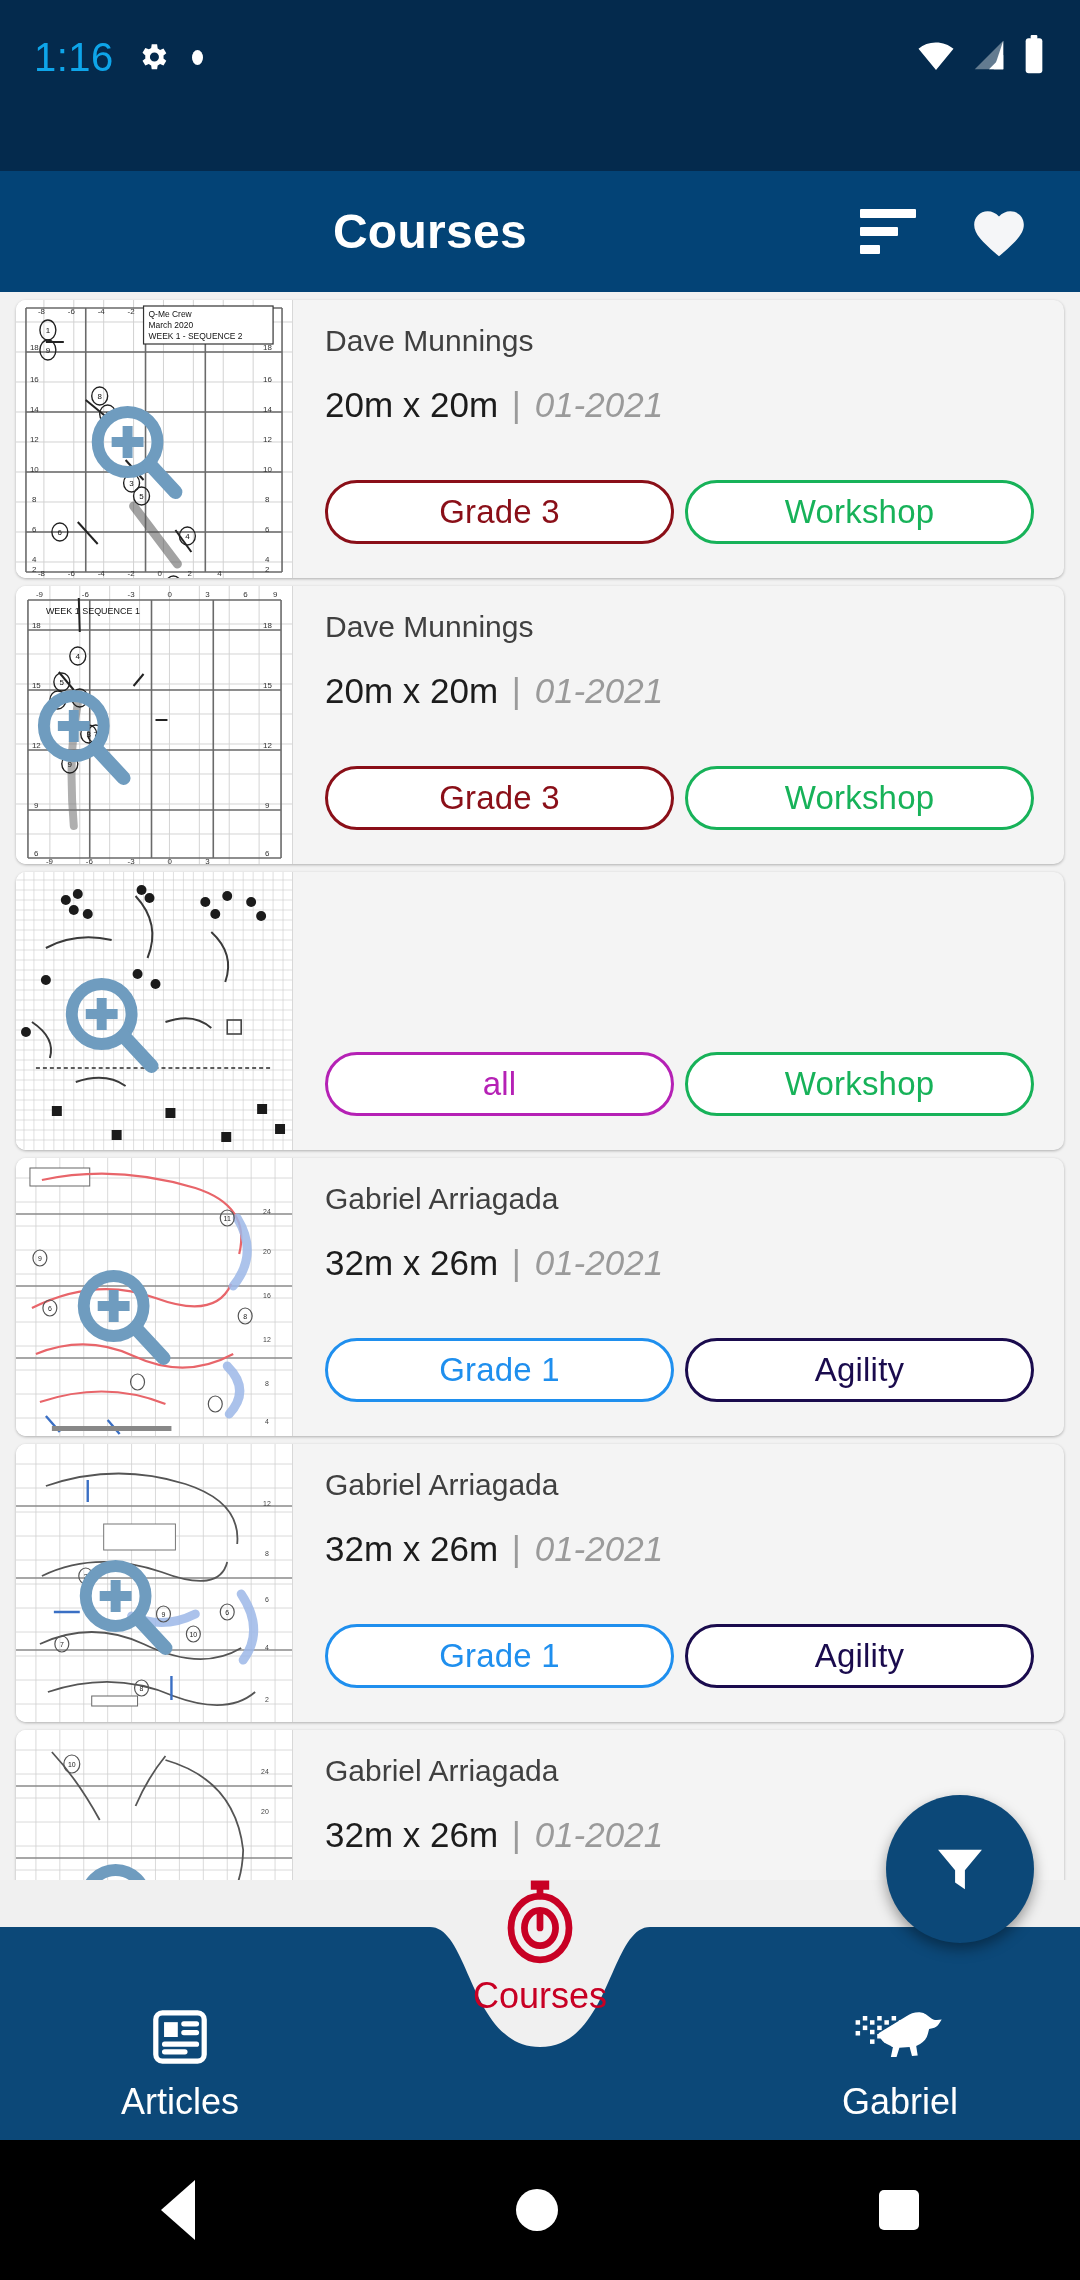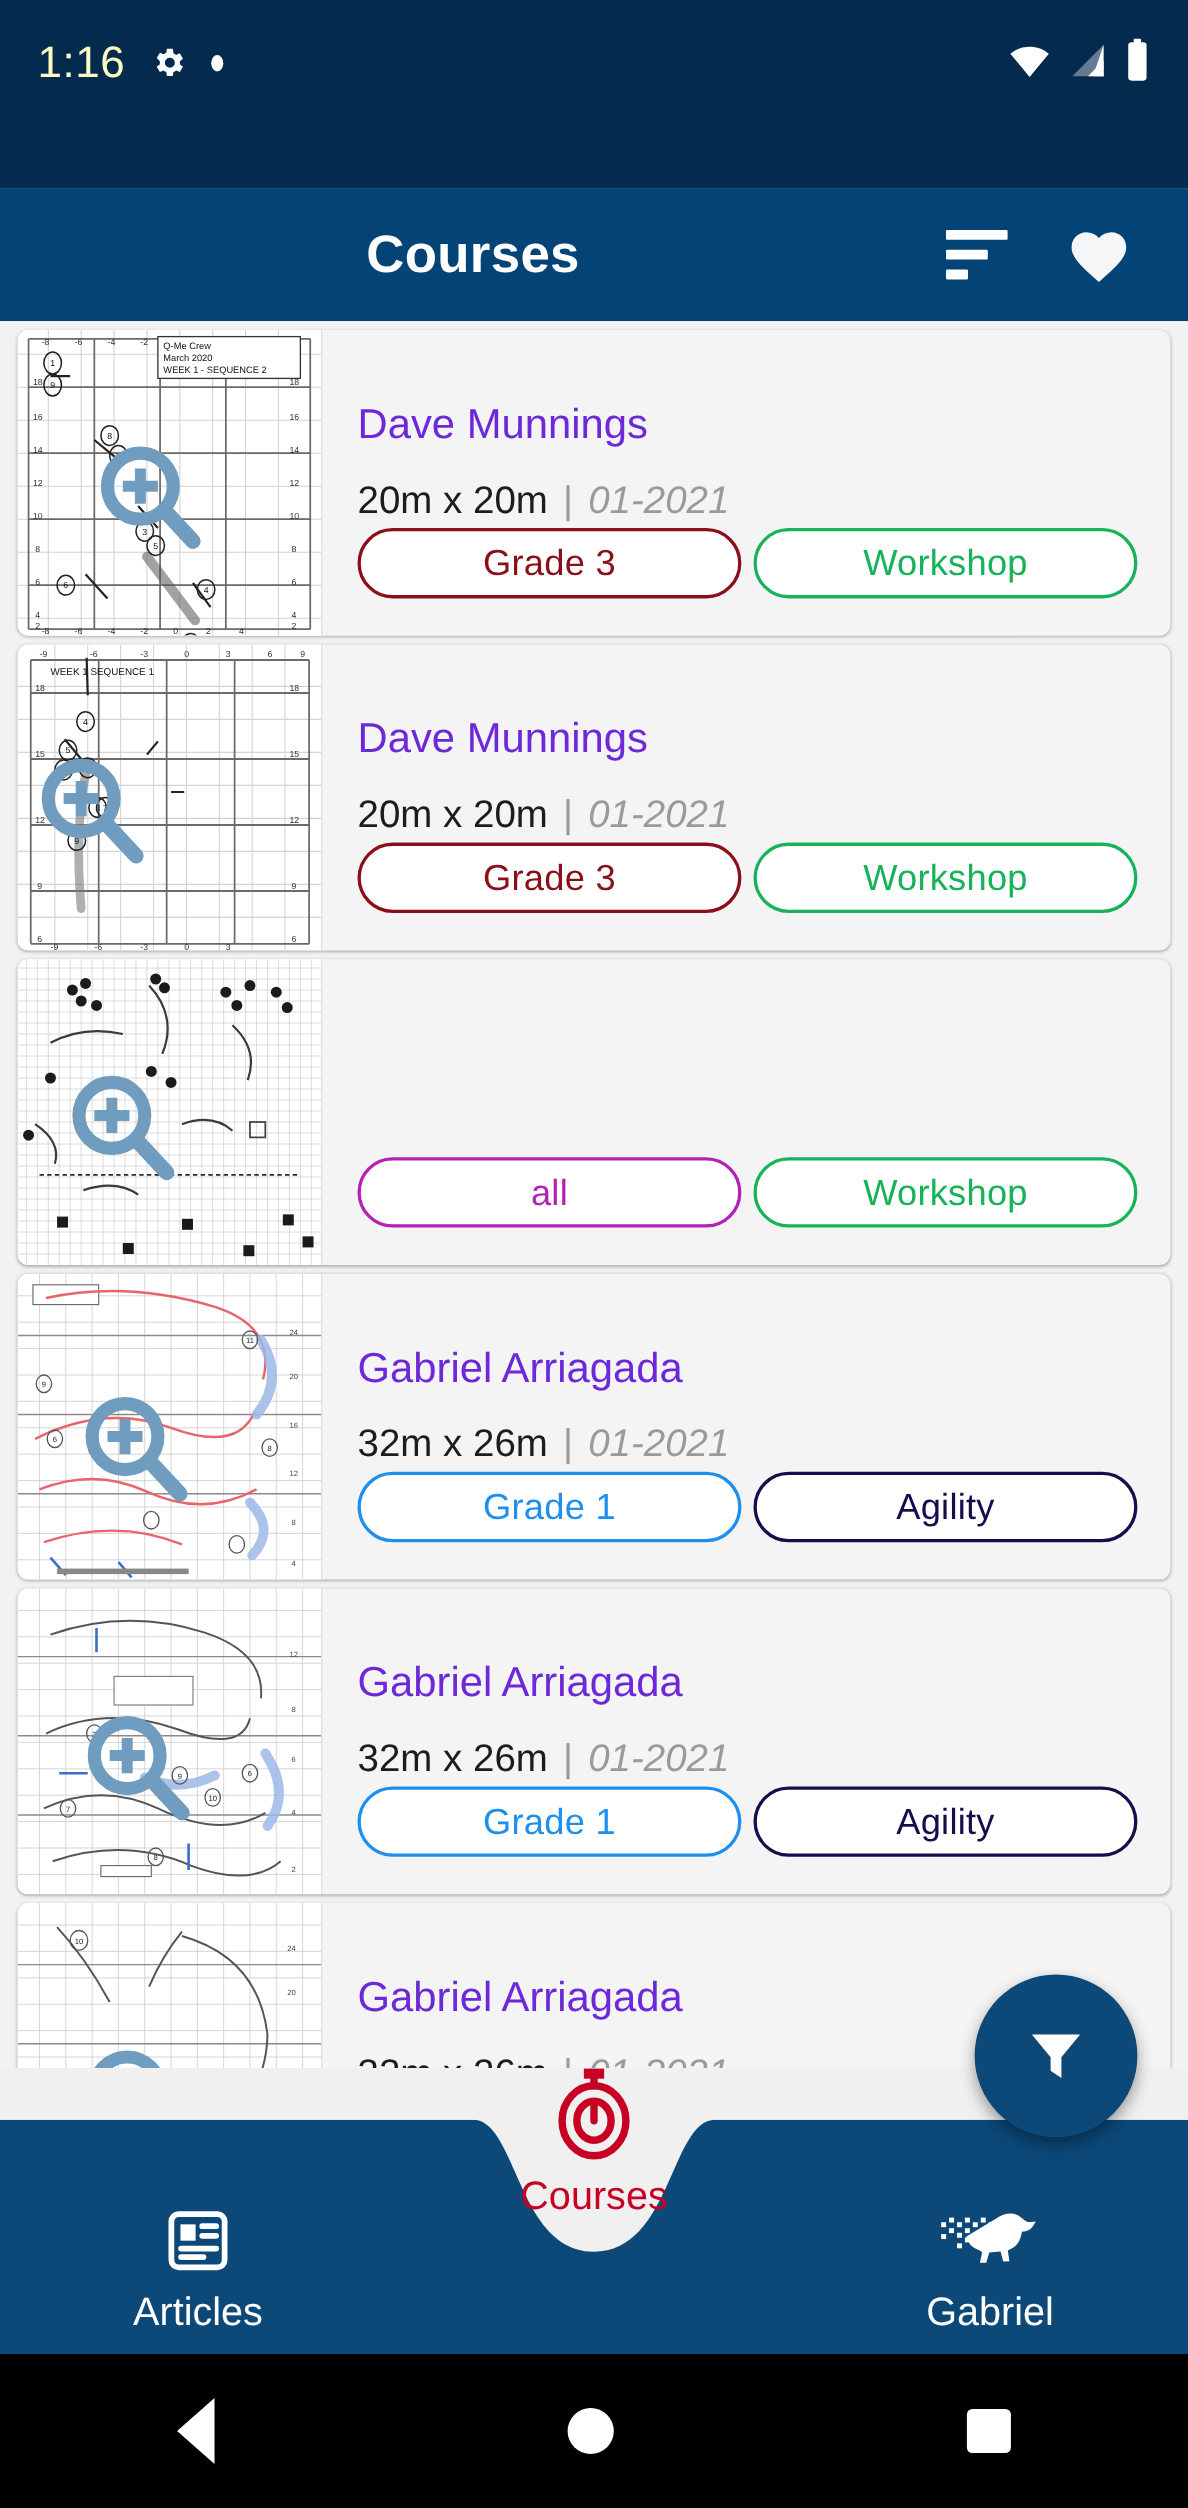--- a/index.html
+++ b/index.html
@@ -7,21 +7,21 @@
     width:1080px; height:2280px;
     background:#000;
     font-family:"Liberation Sans", sans-serif;
     overflow:hidden;
   }
   .phone { position:relative; width:1080px; height:2280px; background:#f0f0f0; }
 
   
   .statusbar{
     position:absolute; top:0; left:0; width:1080px; height:171px;
-    background:#042a4d; color:#fef9c3; display:flex; align-items:flex-start;
+    background:#042a4d; color:#0ea5e9; display:flex; align-items:flex-start;
     padding:30px 34px 0 34px;
   }
   .sb-left{ display:flex; align-items:center; gap:22px; height:54px; }
   .sb-time{ font-size:40px; letter-spacing:.5px; line-height:54px; }
   .sb-right{ margin-left:auto; display:flex; align-items:center; gap:14px; height:54px; }
   .gear{ width:34px; height:34px; position:relative; }
   .gear svg{ display:block; }
   .dot{ width:11px; height:15px; border-radius:50%; background:#fff; }
 
   
@@ -52,21 +52,21 @@
     border-radius:10px; display:flex; overflow:hidden;
     box-shadow:0 1px 3px rgba(0,0,0,.28);
     height:278px;
   }
   .thumb{
     width:277px; flex:0 0 277px; background:#fff; position:relative;
     border-right:1px solid #d8d8d8; overflow:hidden;
   }
   .thumb svg{ display:block; width:100%; height:100%; }
   .card-body{ flex:1; padding:24px 30px 0 32px; position:relative; }
-  .c-name{ font-size:38px; color:#6d28d9; line-height:1.15; white-space:nowrap;margin-top:41px; }
+  .c-name{ font-size:30px; color:#404040; line-height:1.15; white-space:nowrap; }
   .c-meta{ margin-top:26px; font-size:35px; color:#1c1c1c; }
   .c-meta .sep{ color:#9a9a9a; padding:0 4px; }
   .c-meta .date{ color:#9a9a9a; font-style:italic; }
   .badges{ position:absolute; left:32px; right:30px; bottom:34px; display:flex; gap:11px; }
   .badge{
     flex:1; height:64px; border-radius:34px; background:#fff;
     border:3px solid #333; display:flex; align-items:center; justify-content:center;
     font-size:33px; letter-spacing:.2px;
   }
 

